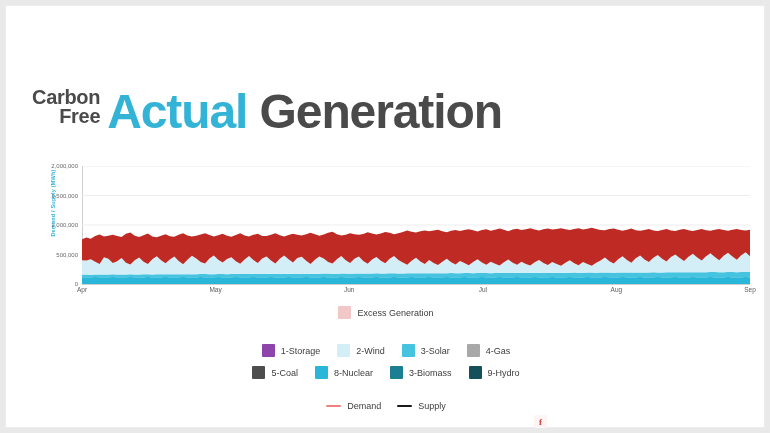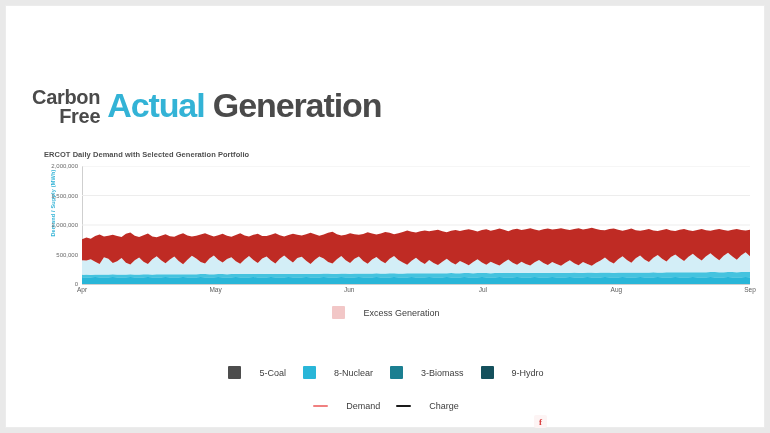--- a/index.html
+++ b/index.html
@@ -40,21 +40,21 @@
     margin-right: 7px;
     padding-bottom: 3px;
   }
   .logo-line {
     font-size: 20px;
     font-weight: bold;
     color: #4a4a4a;
     letter-spacing: -0.3px;
   }
   #title-text {
-    font-size: 34px;
+    font-size: 48px;
     font-weight: bold;
     letter-spacing: -1.1px;
     white-space: nowrap;
     line-height: 1;
   }
   .title-accent { color: #33b3d6; }
   .title-main   { color: #4a4a4a; }
 
   #subtitle {
     position: absolute;
@@ -137,21 +137,21 @@
     position: absolute;
     width: 760px;
     display: flex;
     justify-content: center;
     align-items: center;
     gap: 17px;
   }
   .legend-item {
     display: flex;
     align-items: center;
-    gap: 18px;
+    gap: 6px;
   }
   .swatch {
     width: 13px;
     height: 13px;
     flex: none;
     border-radius: 1px;
   }
   .legend-label {
     font-size: 9px;
     color: #3d3d3d;
@@ -193,21 +193,20 @@
   <div id="header">
     <div id="logo-block">
       <span class="logo-line">Carbon</span>
       <span class="logo-line">Free</span>
     </div>
     <div id="title-text">
       <span class="title-accent">Actual </span><span class="title-main">Generation</span>
     </div>
   </div>
 
-  <div id="subtitle">ERCOT Daily Demand with Selected Generation Portfolio</div>
 
   <div id="chart-area">
     <div id="y-axis-title">Demand / Supply (MWh)</div>
     <div id="y-ticks">
         <div class="y-tick" style="top: 118px;">0</div>
         <div class="y-tick" style="top: 88.5px;">500,000</div>
         <div class="y-tick" style="top: 59px;">1,000,000</div>
         <div class="y-tick" style="top: 29.5px;">1,500,000</div>
         <div class="y-tick" style="top: 0px;">2,000,000</div>
       </div>
@@ -234,20 +233,38 @@
         </svg>
       </div>
   </div>
 
   <div class="legend-row" id="legend-status">
       <div class="legend-item">
         <span class="swatch" style="background: rgb(242, 199, 199);"></span>
         <span class="legend-label">Excess Generation</span>
       </div>
     </div>
+  <div class="legend-row" id="legend-sources-1">
+      <div class="legend-item">
+        <span class="swatch" style="background: rgb(142, 68, 173);"></span>
+        <span class="legend-label">1-Storage</span>
+      </div>
+      <div class="legend-item">
+        <span class="swatch" style="background: rgb(211, 238, 247);"></span>
+        <span class="legend-label">2-Wind</span>
+      </div>
+      <div class="legend-item">
+        <span class="swatch" style="background: rgb(69, 195, 223);"></span>
+        <span class="legend-label">3-Solar</span>
+      </div>
+      <div class="legend-item">
+        <span class="swatch" style="background: rgb(168, 168, 168);"></span>
+        <span class="legend-label">4-Gas</span>
+      </div>
+    </div>
   <div class="legend-row" id="legend-sources-2">
       <div class="legend-item">
         <span class="swatch" style="background: rgb(77, 77, 77);"></span>
         <span class="legend-label">5-Coal</span>
       </div>
       <div class="legend-item">
         <span class="swatch" style="background: rgb(41, 182, 216);"></span>
         <span class="legend-label">8-Nuclear</span>
       </div>
       <div class="legend-item">
@@ -259,18 +276,18 @@
         <span class="legend-label">9-Hydro</span>
       </div>
     </div>
   <div class="legend-row" id="legend-lines">
       <div class="legend-item">
         <span class="line-swatch" style="background: rgb(240, 128, 128);"></span>
         <span class="legend-label">Demand</span>
       </div>
       <div class="legend-item">
         <span class="line-swatch" style="background: rgb(26, 26, 26);"></span>
-        <span class="legend-label">Charge</span>
+        <span class="legend-label">Supply</span>
       </div>
     </div>
 
   <div id="watermark">f</div>
 </div>
 
 </body></html>

